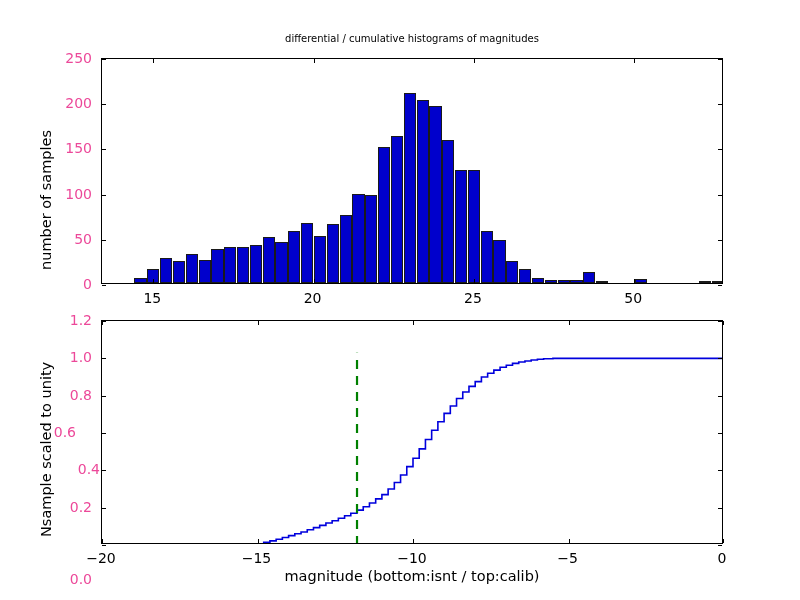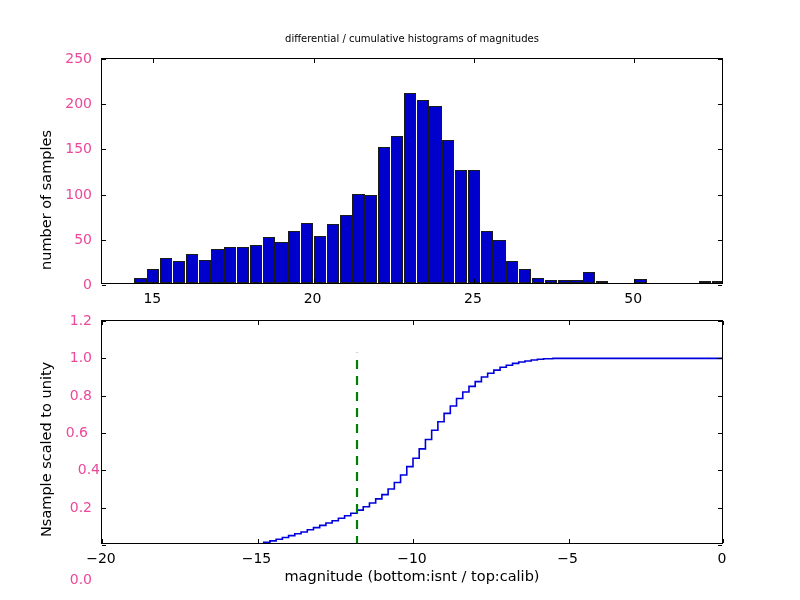--- a/index.html
+++ b/index.html
@@ -181,17 +181,17 @@
     <div class="ticklabel-y" style="left:32.0px;width:60px;top:103.2px;">200</div>
     <div class="ticklabel-y" style="left:32.0px;width:60px;top:58.0px;">250</div>
     <div class="ticklabel-x" style="left:101.0px;top:550.0px;">−20</div>
     <div class="ticklabel-x" style="left:256.5px;top:550.0px;">−15</div>
     <div class="ticklabel-x" style="left:412.0px;top:550.0px;">−10</div>
     <div class="ticklabel-x" style="left:567.5px;top:550.0px;">−5</div>
     <div class="ticklabel-x" style="left:722.0px;top:550.0px;">0</div>
     <div class="ticklabel-y" style="left:32.0px;width:60px;top:544.0px;margin-top:35px;">0.0</div>
     <div class="ticklabel-y" style="left:32.0px;width:60px;top:506.7px;">0.2</div>
     <div class="ticklabel-y" style="left:40px;width:60px;top:469.3px;">0.4</div>
-    <div class="ticklabel-y" style="left:28px;width:60px;top:432.0px;">0.6</div>
+    <div class="ticklabel-y" style="left:16px;width:60px;top:432.0px;">0.6</div>
     <div class="ticklabel-y" style="left:32.0px;width:60px;top:394.7px;">0.8</div>
     <div class="ticklabel-y" style="left:32.0px;width:60px;top:357.3px;">1.0</div>
     <div class="ticklabel-y" style="left:32.0px;width:60px;top:320.0px;">1.2</div>
   </div>
 
 </body></html>

